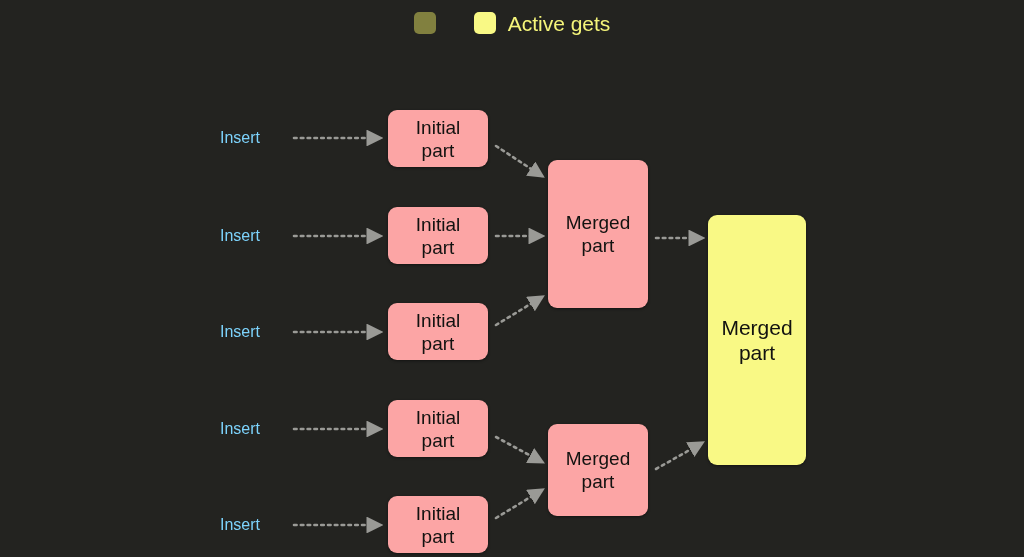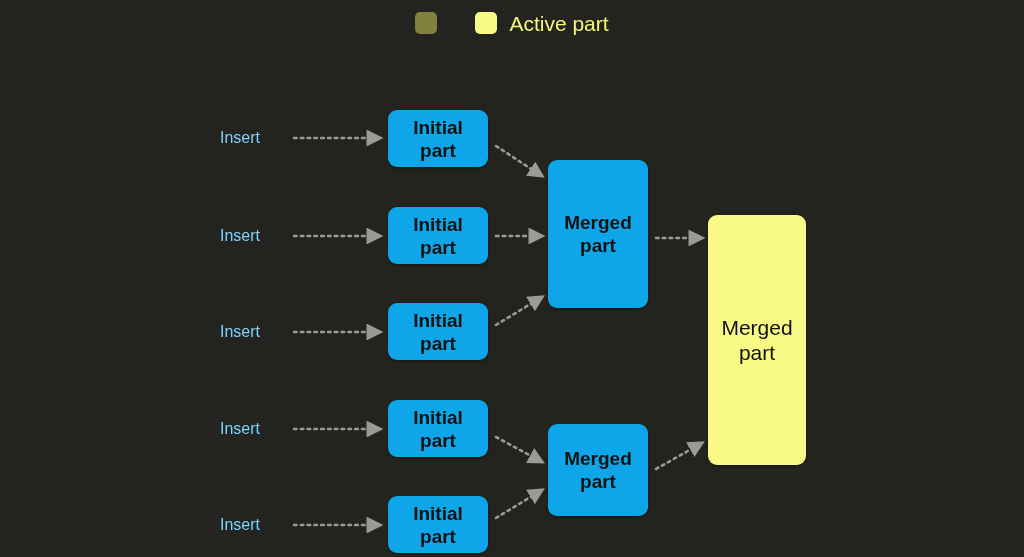--- a/index.html
+++ b/index.html
@@ -60,21 +60,21 @@
     display: flex;
     align-items: center;
     justify-content: center;
     text-align: center;
     color: #121210;
     font-size: 19px;
     line-height: 23px;
     white-space: pre-line;
     box-shadow: 0 1px 3px rgba(0,0,0,0.45);
   }
-  .node.inactive { background: #0ea5e9; font-weight: bold; }
+  .node.inactive { background: #fca5a5; }
   .node.active   { background: #f9f985; font-size: 21px; line-height: 25px; }
 
   
   .insert-label {
     position: absolute;
     color: #7dd3fc;
     font-size: 16px;
     line-height: 21px;
     white-space: nowrap;
   }
@@ -92,21 +92,21 @@
 <body>
 
 <div id="canvas">
 
   <div class="legend">
     <div class="legend-item">
       <span class="swatch swatch-inactive"></span>
     </div>
     <div class="legend-item">
       <span class="swatch swatch-active"></span>
-      <span class="legend-label active">Active part</span>
+      <span class="legend-label active">Active gets</span>
     </div>
   </div>
 
   <svg id="arrows" viewBox="0 0 1024 557" xmlns="http://www.w3.org/2000/svg">
     <defs>
       <marker id="ah" viewBox="0 0 10 10" refX="8" refY="5" markerWidth="6.5" markerHeight="6.5" orient="auto-start-reverse">
         <path d="M 0 0 L 10 5 L 0 10 z" fill="#9a9a96"></path>
       </marker>
     </defs>
     <g stroke="#9a9a96" stroke-width="2.6" stroke-dasharray="2.6 4.2" stroke-linecap="round" fill="none" marker-end="url(#ah)">

